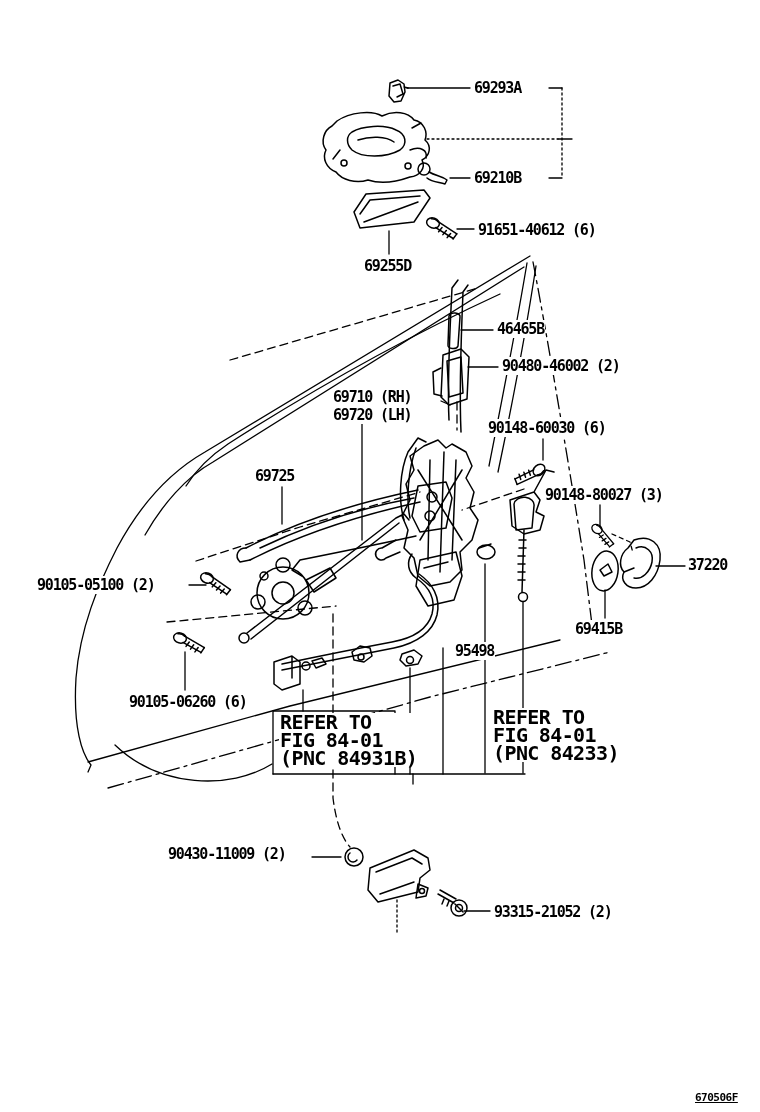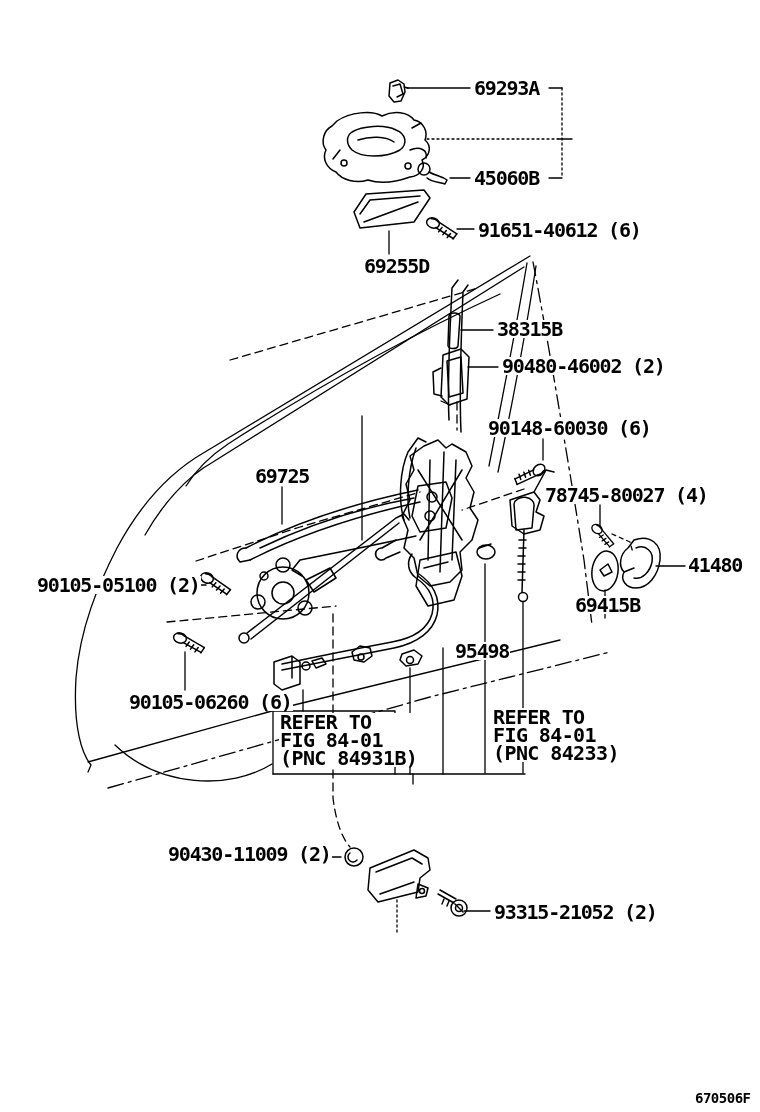--- a/index.html
+++ b/index.html
@@ -2,23 +2,23 @@
 <html><head>
 <meta charset="utf-8">
 <style>
   html,body{margin:0;padding:0;background:#fff;}
   #stage{position:relative;width:760px;height:1112px;background:#ffffff;overflow:hidden;
          font-family:"DejaVu Sans Mono",monospace;}
   #art{position:absolute;left:0;top:0;}
   #labels-layer{position:absolute;left:0;top:0;width:760px;height:1112px;}
   .lbl{position:absolute;font-family:"DejaVu Sans Mono",monospace;font-weight:bold;color:#000;
        white-space:pre;background:#fff;line-height:18px;letter-spacing:-1.2px;padding:0 1px;}
-  .lbl.main{font-size:20px;text-align:right;}
+  .lbl.main{font-size:15px;text-align:right;}
   .lbl.refer{font-size:20px;letter-spacing:-0.6px;line-height:18px;}
-  .lbl.footer{font-size:14px;letter-spacing:-0.5px;}
+  .lbl.footer{font-size:11px;letter-spacing:-0.5px;text-decoration:underline;}
 </style>
 </head>
 <body>
 
 <div id="stage">
 
   <svg id="art" width="760" height="1112" viewBox="0 0 760 1112" fill="none" stroke="#000" stroke-width="1.5" stroke-linecap="round" stroke-linejoin="round">
 
     <defs>
       <g id="scr">
@@ -204,31 +204,33 @@
       <path d="M438,894 L454,903 M440,890 L456,899"></path>
       <path d="M444,899 l-2,5 M449,901 l-2,5"></path>
       <circle cx="459" cy="908" r="8"></circle>
         <circle cx="459" cy="908" r="3.5"></circle>
       <path d="M455,904 L463,912"></path>
     </g>
   </svg>
 
   <div id="labels-layer">
       <div class="lbl main" style="left: 473px; top: 79px;">69293A</div>
-      <div class="lbl main" style="left: 473px; top: 169px;">45060B</div>
+      <div class="lbl main" style="left: 473px; top: 169px;">69210B</div>
       <div class="lbl main" style="left: 477px; top: 221px;">91651-40612 (6)</div>
       <div class="lbl main" style="left: 363px; top: 257px;">69255D</div>
-      <div class="lbl main" style="left: 496px; top: 320px;">38315B</div>
+      <div class="lbl main" style="left: 496px; top: 320px;">46465B</div>
       <div class="lbl main" style="left: 501px; top: 357px;">90480-46002 (2)</div>
+      <div class="lbl main" style="left: 332px; top: 388px;">69710 (RH)
+69720 (LH)</div>
       <div class="lbl main" style="left: 487px; top: 419px;">90148-60030 (6)</div>
       <div class="lbl main" style="left: 254px; top: 467px;">69725</div>
-      <div class="lbl main" style="left: 544px; top: 486px;">78745-80027 (4)</div>
-      <div class="lbl main" style="left: 687px; top: 556px;">41480</div>
+      <div class="lbl main" style="left: 544px; top: 486px;">90148-80027 (3)</div>
+      <div class="lbl main" style="left: 687px; top: 556px;">37220</div>
       <div class="lbl main" style="left: 36px; top: 576px;">90105-05100 (2)</div>
-      <div class="lbl main" style="left: 574px; top: 596px;">69415B</div>
+      <div class="lbl main" style="left: 574px; top: 620px;">69415B</div>
       <div class="lbl main" style="left: 454px; top: 642px;">95498</div>
       <div class="lbl main" style="left: 128px; top: 693px;">90105-06260 (6)</div>
       <div class="lbl refer" style="left: 279px; top: 713px;">REFER TO
 FIG 84-01
 (PNC 84931B)</div>
       <div class="lbl refer" style="left: 492px; top: 708px;">REFER TO
 FIG 84-01
 (PNC 84233)</div>
       <div class="lbl main" style="left: 167px; top: 845px;">90430-11009 (2)</div>
       <div class="lbl main" style="left: 493px; top: 903px;">93315-21052 (2)</div>

